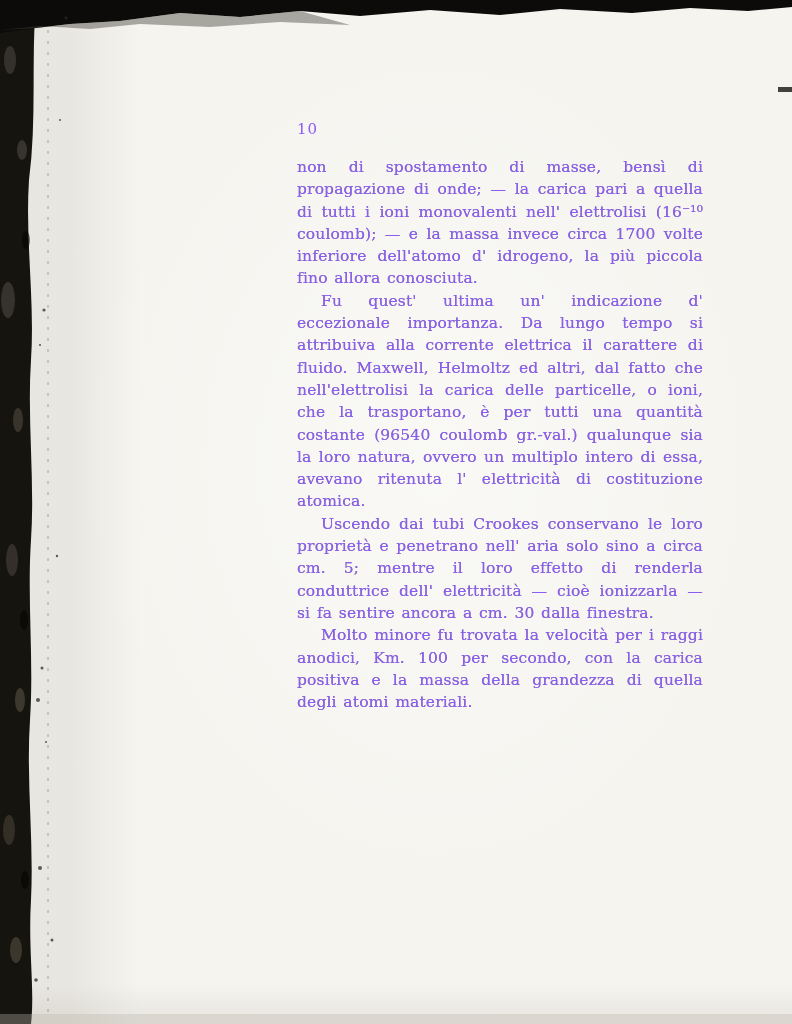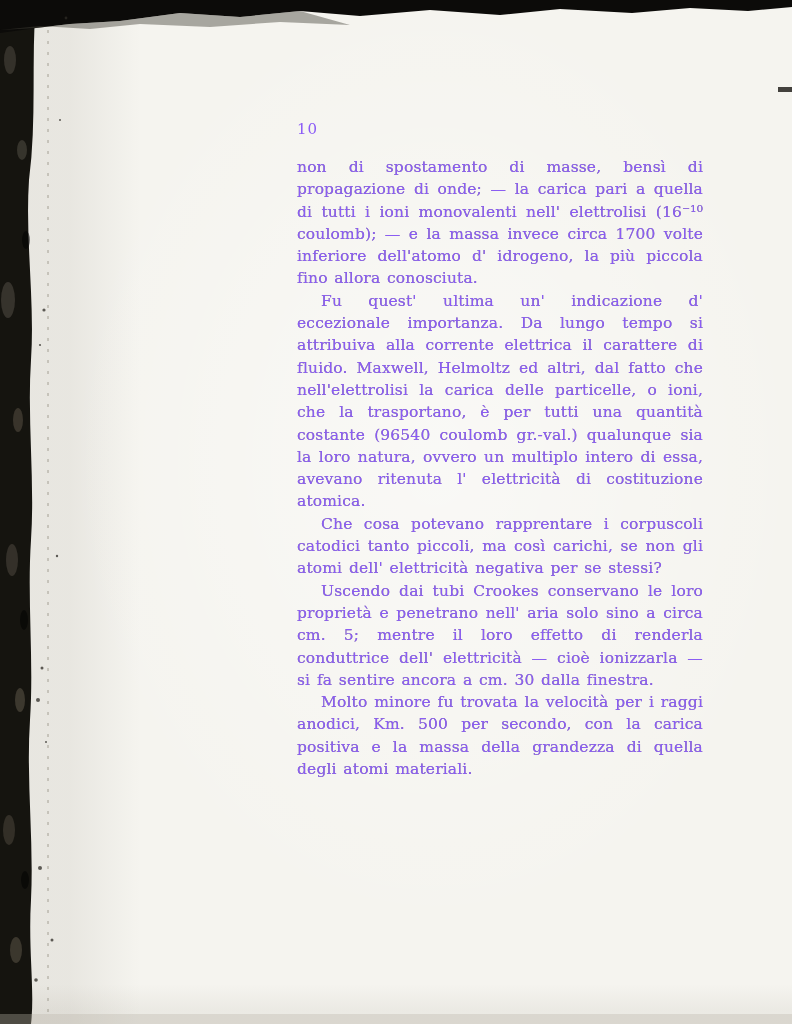--- a/index.html
+++ b/index.html
@@ -99,19 +99,18 @@
   <rect x="0" y="1014" width="792" height="10" fill="#b9b5aa" opacity="0.35"></rect>
 </svg>
 
 <main class="page-content">
   <div class="page-number">10</div>
 
   <p class="para first">non di spostamento di masse, bensì di propagazione di onde; — la carica pari a quella di tutti i ioni monovalenti nell' elettrolisi (16⁻¹⁰ coulomb); — e la massa invece circa 1700 volte inferiore dell'atomo d' idrogeno, la più piccola fino allora conosciuta.</p>
 
   <p class="para">Fu quest' ultima un' indicazione d' eccezionale importanza. Da lungo tempo si attribuiva alla corrente elettrica il carattere di fluido. Maxwell, Helmoltz ed altri, dal fatto che nell'elettrolisi la carica delle particelle, o ioni, che la trasportano, è per tutti una quantità costante (96540 coulomb gr.-val.) qualunque sia la loro natura, ovvero un multiplo intero di essa, avevano ritenuta l' elettricità di costituzione atomica.</p>
 
-  <p class="para">Che cosa potevano rapprentare i corpuscoli catodici tanto piccoli, ma così carichi, se non gli atomi dell' elettricità negativa per se stessi?</p>
 
 
   <p class="para">Uscendo dai tubi Crookes conservano le loro proprietà e penetrano nell' aria solo sino a circa cm. 5; mentre il loro effetto di renderla conduttrice dell' elettricità — cioè ionizzarla — si fa sentire ancora a cm. 30 dalla finestra.</p>
 
-  <p class="para">Molto minore fu trovata la velocità per i raggi anodici, Km. 500 per secondo, con la carica positiva e la massa della grandezza di quella degli atomi materiali.</p>
+  <p class="para">Molto minore fu trovata la velocità per i raggi anodici, Km. 100 per secondo, con la carica positiva e la massa della grandezza di quella degli atomi materiali.</p>
 </main>
 
 </body></html>

